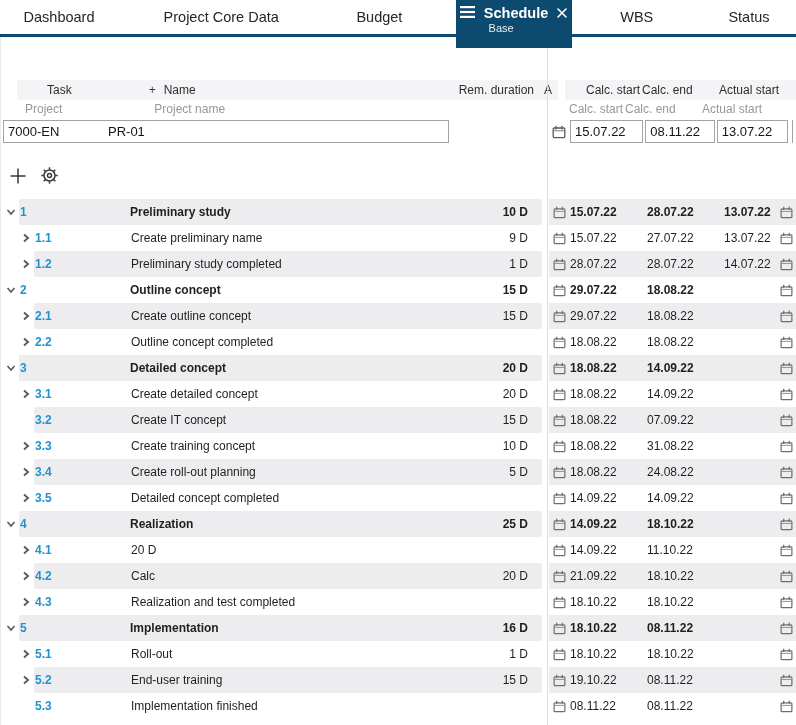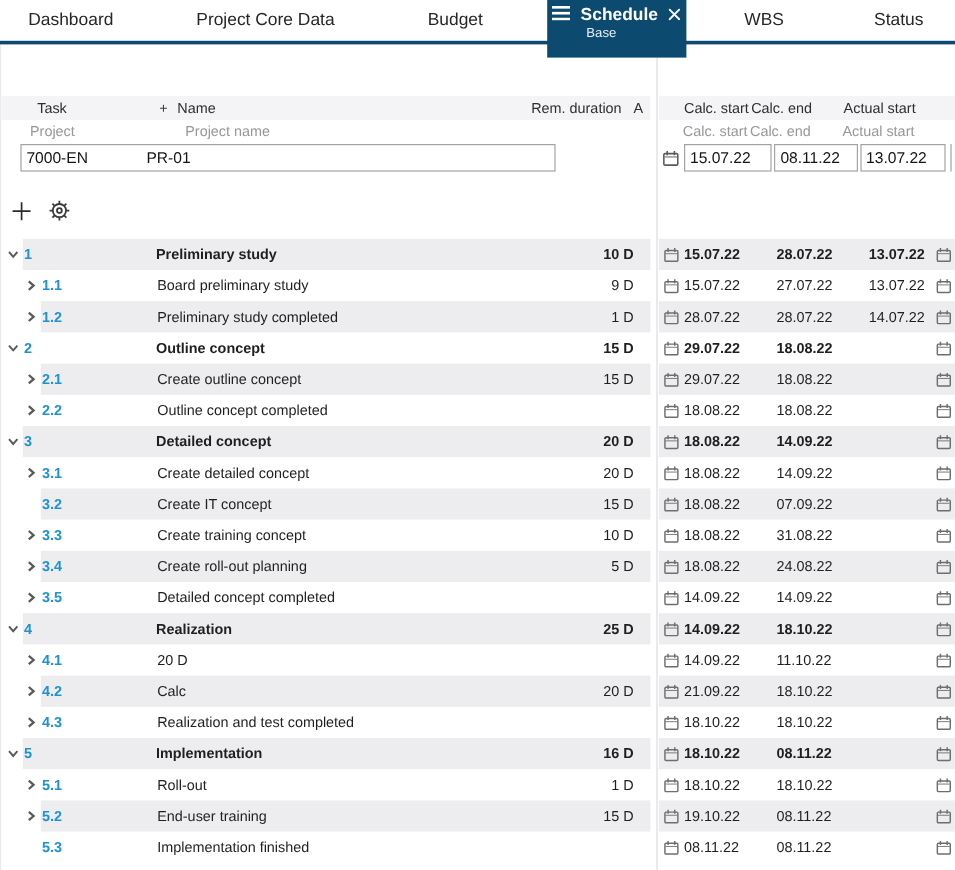--- a/index.html
+++ b/index.html
@@ -21,21 +21,21 @@
   
   .content { position:absolute; top:37px; left:0; right:0; bottom:0; border-left:1px solid #ebebef; }
   .vdivider { position:absolute; top:0; bottom:0; left:546px; width:1px; background:#dcdce3; }
 
   .split { display:flex; }
   .pleft { width:547px; flex:none; }
   .pright { width:249px; flex:none; }
 
   
   .hdr-block { margin-top:43px; }
-  .colhdr { height:20px; display:flex; align-items:center; font-size:12px; color:#2e2e2e; }
+  .colhdr { height:20px; display:flex; align-items:center; font-size:12px; color:#2e2e2e;padding-left:16px; }
   .colhdr .pleft, .colhdr .pright { background:#f4f4f7; height:20px; display:flex; align-items:center; }
   .colhdr .pleft { padding-left:30px; width:541px; margin-right:6px; }
   .colhdr .pright { margin-left:1px; width:248px; }
   .h-name { margin-left:77px; display:flex; gap:8px; }
   .h-plus { color:#3c3c3c; }
   .h-dur { margin-left:auto; margin-right:10px; }
   .h-a { width:14px; }
   .hc1 { padding-left:21px; width:77px; }
   .hc2 { width:77px; }
   .hc3 { width:77px; }
@@ -43,21 +43,21 @@
   .subhdr { height:18px; display:flex; align-items:center; font-size:12px; color:#97979c; }
   .subhdr .pleft { padding-left:24px; display:flex; width:547px; }
   .sub-name { margin-left:92px; }
   .subhdr .pright { display:flex; }
   .shc1 { padding-left:21px; width:77px; }
   .shc2 { width:77px; }
   .shc3 { width:77px; }
 
   
   .inputrow { height:26px; display:flex; align-items:flex-start; margin-top:2px; }
-  .inputrow .pleft { display:flex; padding-left:16px; }
+  .inputrow .pleft { display:flex; padding-left:2px; }
   .inbox { display:flex; height:23px; border:1px solid #a3a3a3; width:446px; background:#fff; }
   .inbox input { border:none; outline:none; font-family:"Liberation Sans",sans-serif; font-size:13px; color:#141414; height:21px; padding:0 4px; background:transparent; }
   .in-task { width:100px; }
   .in-name { width:344px; border-left:1px solid #a3a3a3; }
   .inputrow .pright { display:flex; align-items:center; }
   .cal-inline { margin-left:4px; margin-right:3px; }
   .datebox { height:23px; border:1px solid #a3a3a3; background:#fff; display:flex; align-items:center; }
   .datebox input { border:none; outline:none; font-family:"Liberation Sans",sans-serif; font-size:13px; color:#141414; width:100%; padding:0 4px; background:transparent; }
   .db1 { width:74px; margin-left:1px; } .db2 { width:70px; margin-left:2px; } .db3 { width:72px; margin-left:2px; }
   .cutfield { height:23px; border-left:1px solid #a3a3a3; width:5px; margin-left:4px; }
@@ -268,21 +268,21 @@
   </div>
         <div class="row lvl2">
     <div class="row-left">
       <span class="chevzone">
               <svg width="10" height="10" viewBox="0 0 10 10">
                 <polyline points="3,1.5 7,5 3,8.5" fill="none" stroke="#5a5a5a" stroke-width="1.9"></polyline>
               </svg>
             </span>
       <div class="stripe">
         <span class="num">1.1</span>
-        <span class="nm">Board preliminary study</span>
+        <span class="nm">Create preliminary name</span>
         <span class="dur">9 D</span>
         <span class="acell"></span>
       </div>
     </div>
     <div class="row-right">
       <span class="calico cal-l">
               <svg width="13" height="13" viewBox="0 0 14 14">
                 <g fill="none" stroke="#6e6e6e" stroke-width="1.3">
                   <rect x="1.2" y="3" width="11.6" height="9.6" rx="1"></rect>
                   <line x1="4" y1="0.8" x2="4" y2="4.4"></line>

